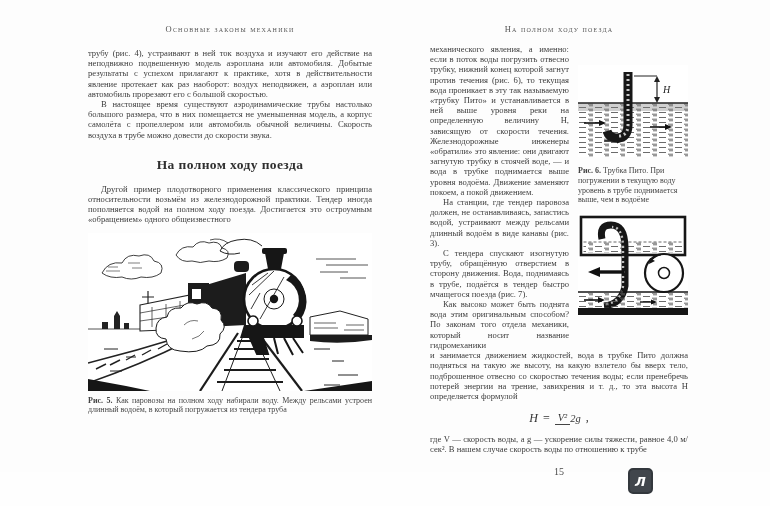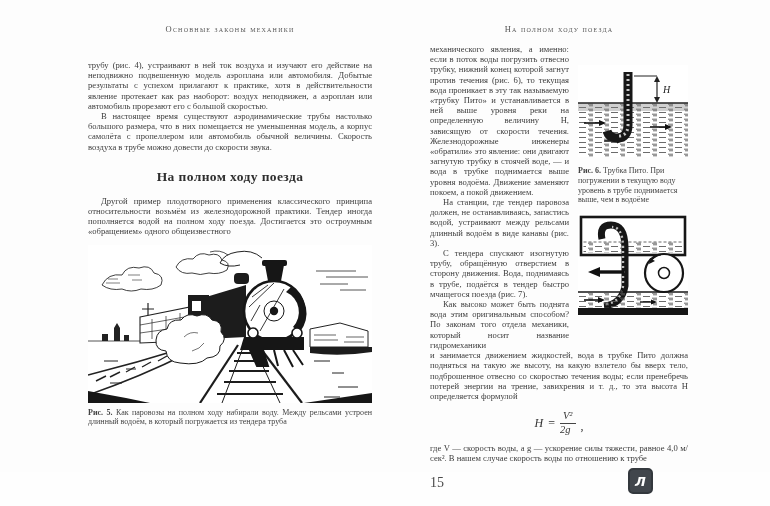--- a/index.html
+++ b/index.html
@@ -64,28 +64,29 @@
   .fig-unit { margin-bottom:9px; }
 
   .full-width-text { margin-top:6px; }
 
   .formula {
     display:flex; align-items:center; justify-content:center;
     gap:5px; margin:9px 0 7px 0;
     font-size:12px; color:#333;
   }
   .it { font-style:italic; }
-  .frac { display:inline-flex; flex-direction:column; align-items:flex-start; font-size:10.5px; line-height:1.15; }
+  .frac { display:inline-flex; flex-direction:row; align-items:flex-end; font-size:10.5px; line-height:1.15; }
   .frac .num { border-bottom:0.9px solid #444; padding:0 3px 0.5px 3px; }
   .frac .den { padding-top:0.5px; }
   .formula .comma { align-self:flex-end; padding-bottom:2px; }
 
   .page-number {
     margin-top:11px;
-    font-size:14px;
+    text-align:center;
+    font-size:10px;
     color:#4a4a4a;
   }
 
   .watermark {
     position:absolute; left:628px; top:468px;
     width:25px; height:26px;
     background:#41464c;
     border:2px solid #33383d;
     border-radius:5px;
     box-sizing:border-box;
@@ -97,21 +98,21 @@
   }
 </style>
 </head>
 <body>
 
 <div class="spread">
 
   <div class="page page-left">
     <div class="running-header">Основные законы механики</div>
 
-    <p class="body-text" style="margin-top:26px">трубу (рис. 4), устраивают в ней ток воздуха и изучают его действие на неподвижно подвешенную модель аэроплана или автомобиля. Добытые результаты с успехом прилагают к практике, хотя в действительности явление протекает как раз наоборот: воздух неподвижен, а аэроплан или автомобиль прорезают его с большой скоростью.</p>
+    <p class="body-text" style="margin-top:14px">трубу (рис. 4), устраивают в ней ток воздуха и изучают его действие на неподвижно подвешенную модель аэроплана или автомобиля. Добытые результаты с успехом прилагают к практике, хотя в действительности явление протекает как раз наоборот: воздух неподвижен, а аэроплан или автомобиль прорезают его с большой скоростью.</p>
 
     <p class="body-text ind mt">В настоящее время существуют аэродинамические трубы настолько большого размера, что в них помещается не уменьшенная модель, а корпус самолёта с пропеллером или автомобиль обычной величины. Скорость воздуха в трубе можно довести до скорости звука.</p>
 
     <h2 class="section-heading">На полном ходу поезда</h2>
 
     <p class="body-text ind">Другой пример плодотворного применения классического принципа относительности возьмём из железнодорожной практики. Тендер иногда пополняется водой на полном ходу поезда. Достигается это остроумным «обращением» одного общеизвестного</p>
 
     <div class="figure-block">
       <svg width="284" height="158" viewBox="0 0 284 158">
         <rect width="284" height="158" fill="#ffffff"></rect>

